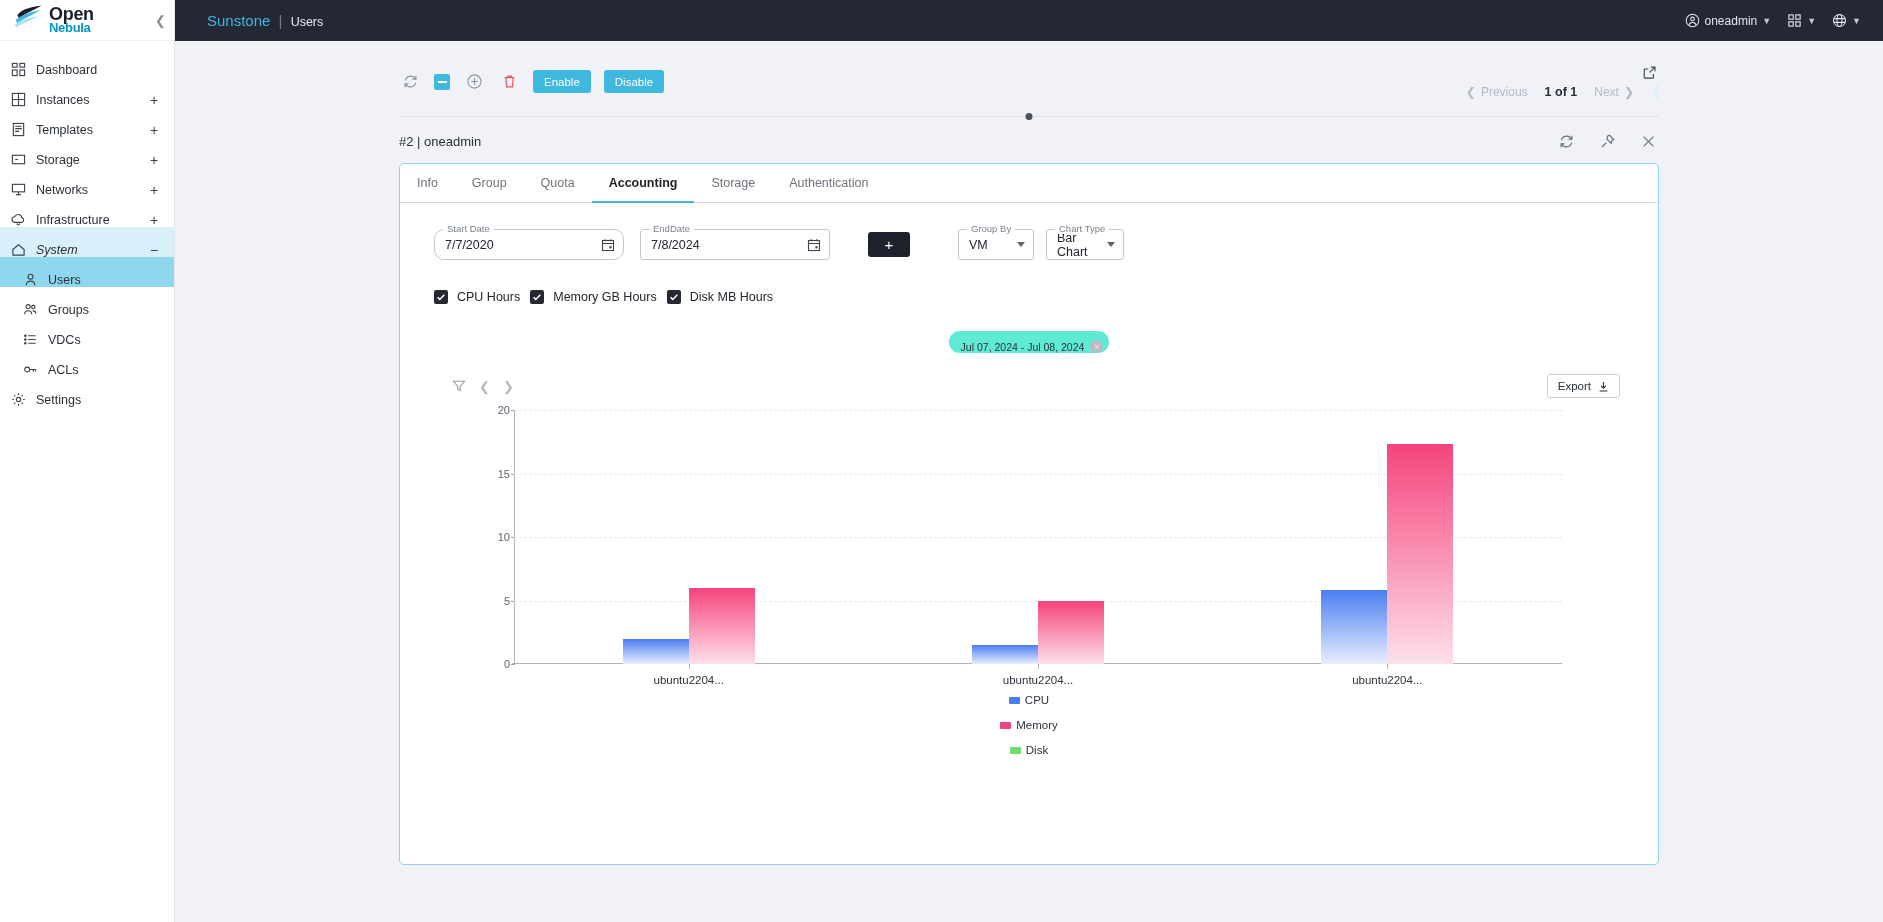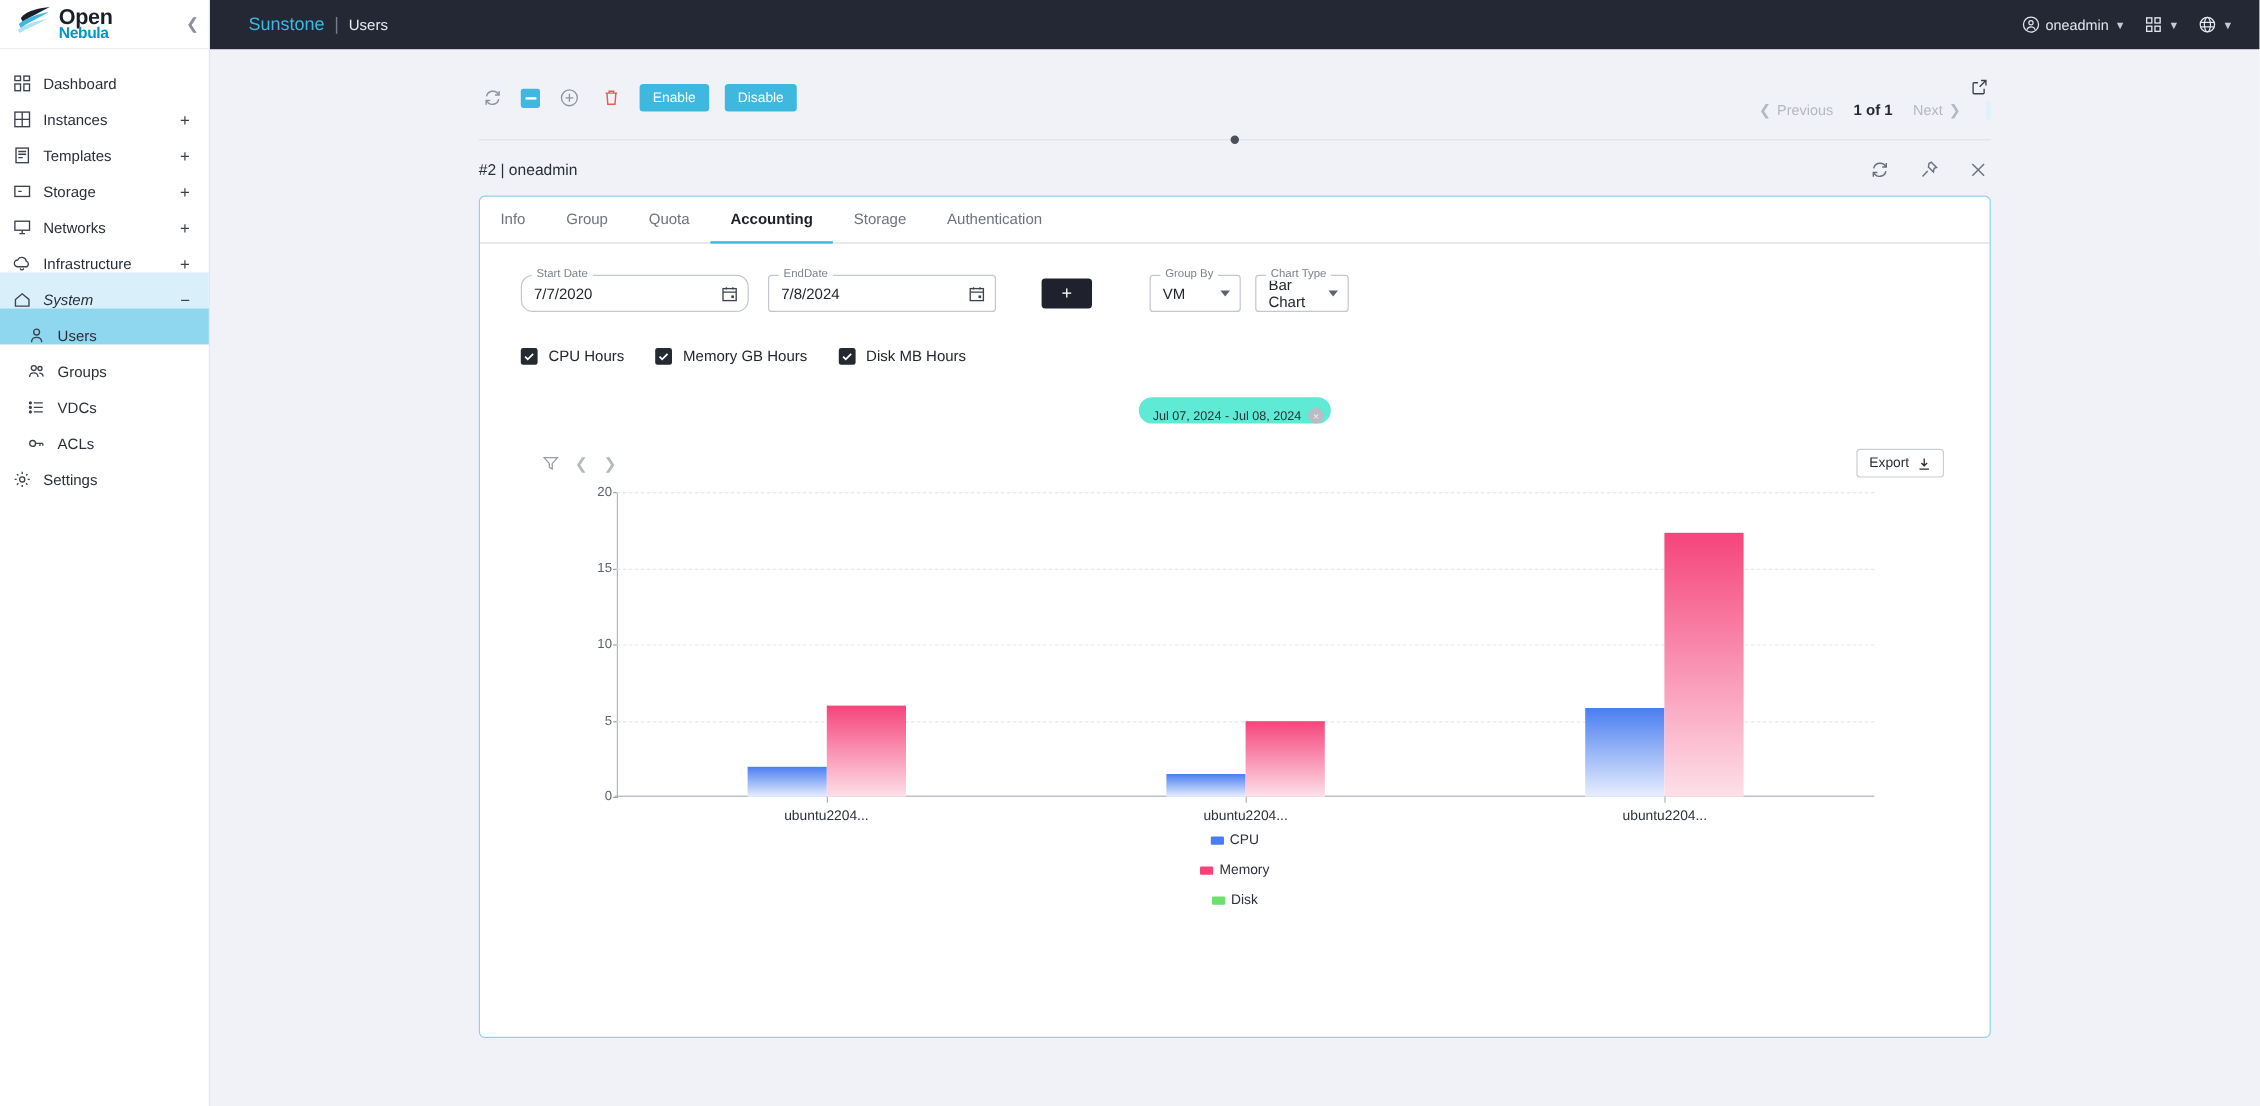--- a/index.html
+++ b/index.html
@@ -152,21 +152,21 @@
     font-size: 15px; cursor: pointer; margin-left: 38px;
   }
   .field.select { width: 76px; cursor: pointer; }
   .field.select.wide { width: 78px; }
   .sel-caret {
     width: 0; height: 0; border-left: 4px solid transparent; border-right: 4px solid transparent;
     border-top: 5px solid #5e646e;
   }
 
   
-  .check-row { display: flex; align-items: center; gap: 26px; margin-top: 30px; }
+  .check-row { display: flex; align-items: center; gap: 10px; margin-top: 30px; }
   .check { display: flex; align-items: center; gap: 9px; cursor: pointer; }
   .cbox {
     width: 14px; height: 14px; border-radius: 2px; background: #252932;
     display: flex; align-items: center; justify-content: center;
   }
   .cbox svg { width: 10px; height: 10px; display:block; }
   .check-label { font-size: 12.5px; color: #22262e; }
 
   
   .chip-row { display: flex; justify-content: center; margin-top: 27px; }

